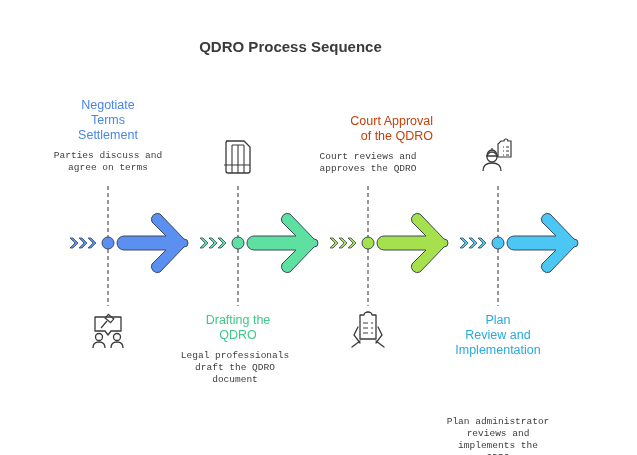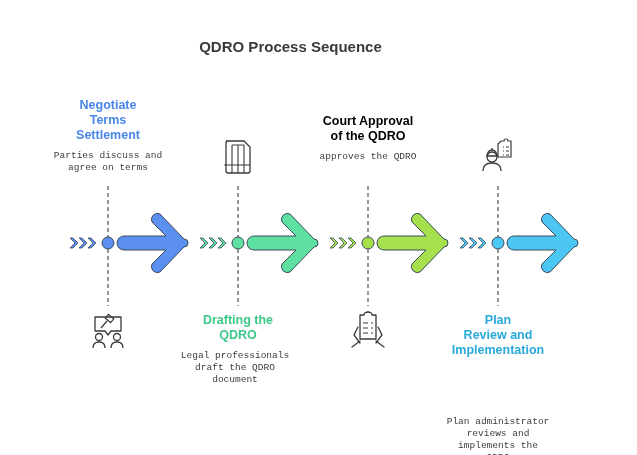--- a/index.html
+++ b/index.html
@@ -1,20 +1,20 @@
 <!DOCTYPE html>
 <html><head>
 <meta charset="utf-8">
 <style>
   html, body { margin: 0; padding: 0; background: #ffffff; }
   body { width: 637px; height: 455px; position: relative; overflow: hidden;
          font-family: "Liberation Sans", "DejaVu Sans", sans-serif; }
   .title { position: absolute; left: 0; width: 581px; top: 38px; text-align: center;
            font-size: 15px; font-weight: bold; color: #3a3a3a; }
-  .step-title { position: absolute; width: 130px; text-align: center; font-weight: bold;
+  .step-title { position: absolute; width: 130px; text-align: center; font-weight: normal;
                 font-size: 12.5px; line-height: 15px; }
   .step-desc { position: absolute; width: 130px; text-align: center; font-size: 9.5px;
                line-height: 12px; color: #3e3e3e; font-family: Liberation Mono, monospace; }
   svg.diagram { position: absolute; left: 0; top: 0; }
 </style>
 </head>
 <body>
 
 <div class="title">QDRO Process Sequence</div>
 
@@ -93,25 +93,26 @@
     </div>
     <div class="step-title" style="left: 173px; top: 313px; color: rgb(62, 200, 137);">
       <div>Drafting the</div>
       <div>QDRO</div>
     </div>
     <div class="step-desc" style="left: 170px; top: 350px;">
       <div>Legal professionals</div>
       <div>draft the QDRO</div>
       <div>document</div>
     </div>
-    <div class="step-title" style="left: 303px; top: 114px; color: #000000;">
+    <div class="step-title" style="left: 303px; top: 114px; color: #c2410c; text-align: right;">
       <div>Court Approval</div>
       <div>of the QDRO</div>
     </div>
     <div class="step-desc" style="left: 303px; top: 151px;">
+      <div>Court reviews and</div>
       <div>approves the QDRO</div>
     </div>
     <div class="step-title" style="left: 433px; top: 313px; color: rgb(41, 169, 220);">
       <div>Plan</div>
       <div>Review and</div>
       <div>Implementation</div>
     </div>
     <div class="step-desc" style="left: 433px; top: 380px; margin-top: 36px;">
       <div>Plan administrator</div>
       <div>reviews and</div>

